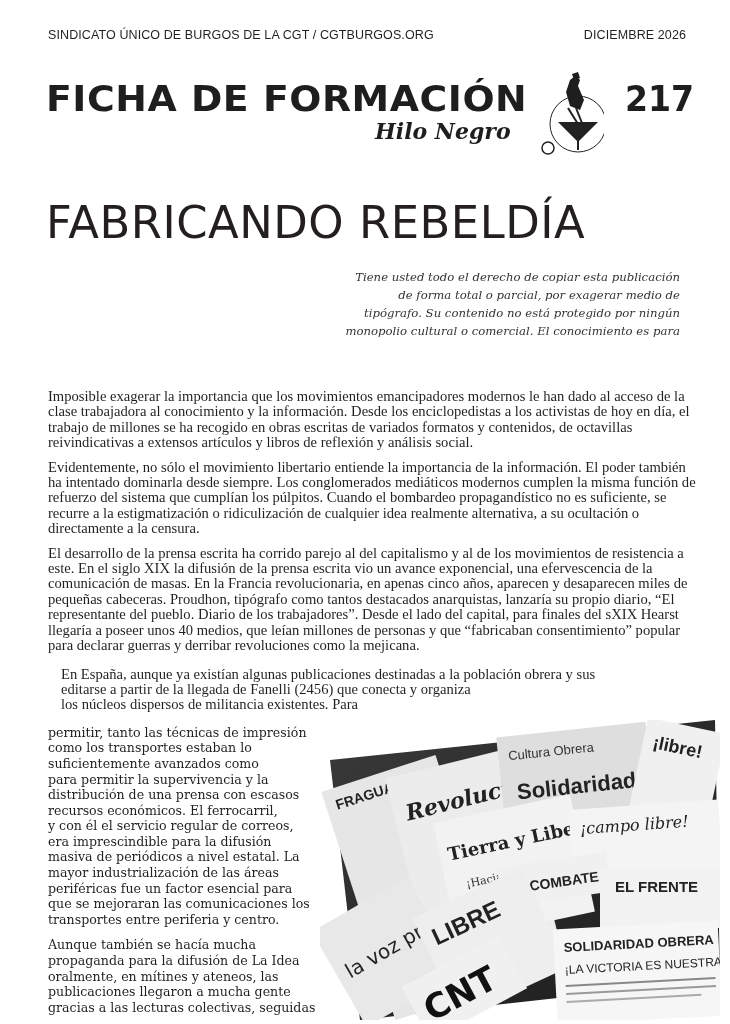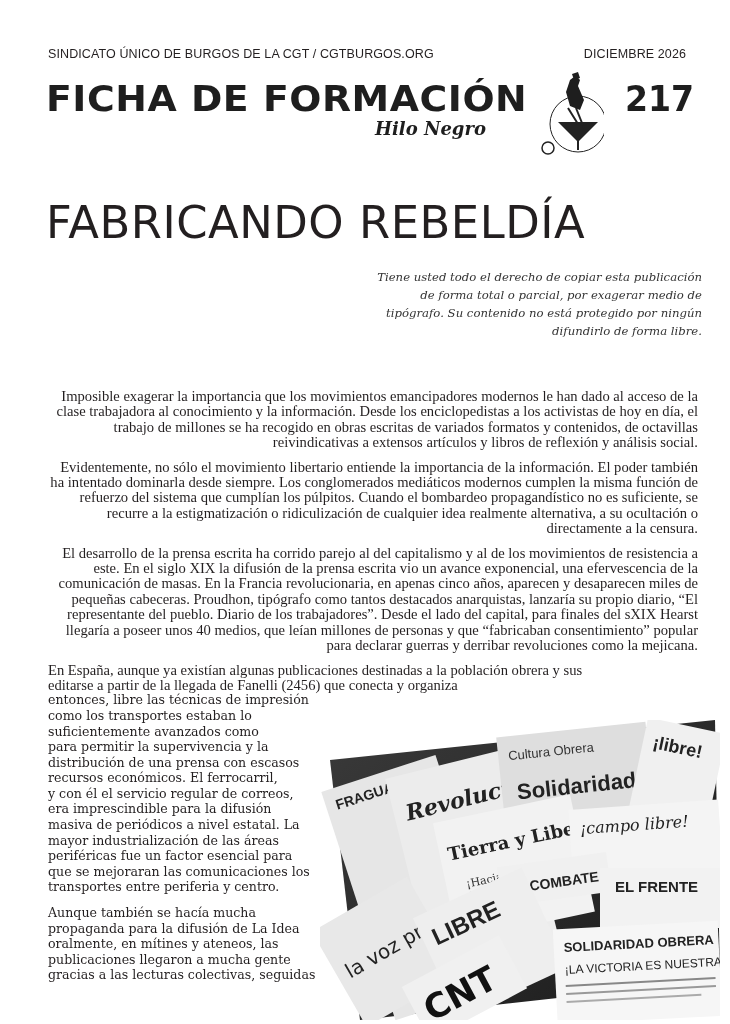--- a/index.html
+++ b/index.html
@@ -1,61 +1,61 @@
 <!DOCTYPE html>
 <html><head>
 <meta charset="utf-8">
 <style>
   html, body { margin: 0; padding: 0; background: #ffffff; }
   body {
     width: 730px; height: 1024px; position: relative; overflow: hidden;
     color: #231f20;
   }
   .topbar {
-    position: absolute; left: 48px; right: 44px; top: 47px;
+    position: absolute; left: 48px; right: 44px; top: 28px;
     display: flex; justify-content: space-between;
     font-family: "Liberation Sans", sans-serif; font-size: 12.5px;
     letter-spacing: 0.1px; color: #231f20;
   }
   .masthead-title {
     position: absolute; left: 46px; top: 78px;
     font-family: "DejaVu Sans", sans-serif; font-weight: bold;
     font-size: 35px; letter-spacing: 0.5px; line-height: 42px;
     color: #1e1e1e; transform: scaleX(1.08); transform-origin: left;
   }
   .masthead-sub {
     position: absolute; left: 375px; top: 118px;
     font-family: "DejaVu Serif", serif; font-weight: bold; font-style: italic;
-    font-size: 18px; color: #1e1e1e;
+    font-size: 22px; color: #1e1e1e;
   }
   .masthead-number {
     position: absolute; left: 625px; top: 78px;
     font-family: "DejaVu Sans", sans-serif; font-weight: bold;
     font-size: 36px; line-height: 42px; color: #1e1e1e;
     transform: scaleX(0.92); transform-origin: left;
   }
   .logo { position: absolute; left: 538px; top: 68px; width: 66px; height: 90px; }
   .title {
     position: absolute; left: 46px; top: 192px;
     font-family: "DejaVu Sans", sans-serif; font-weight: normal;
     font-size: 44px; line-height: 62px; letter-spacing: 0.5px;
     color: #231f20; white-space: nowrap;
     transform: scaleX(1.02); transform-origin: left;
   }
   .copyleft {
-    position: absolute; right: 28px; top: 268px; width: 340px;
+    position: absolute; right: 50px; top: 268px; width: 340px;
     text-align: right; font-family: "DejaVu Serif", serif; font-style: italic;
     font-size: 11.7px; line-height: 18px; color: #333;
   }
   .article {
     position: absolute; left: 48px; top: 389px; width: 650px;
     font-family: "Liberation Serif", serif; font-size: 14.6px; line-height: 15.4px;
     color: #231f20;
   }
-  .article p { margin: 0 0 9px 0; text-align: right; }
+  .article p { margin: 0 0 9px 0; }
   .article .narrow {
     font-family: "DejaVu Serif", serif; font-size: 12.6px; line-height: 15.6px;
   }
   .figure {
     position: absolute; left: 320px; top: 720px; width: 400px; height: 300px;
   }
 </style>
 </head>
 <body>
 
@@ -78,33 +78,34 @@
 </svg>
 
 <div class="masthead-number">217</div>
 
 <h1 class="title" style="margin:0">FABRICANDO REBELDÍA</h1>
 
 <div class="copyleft">
   <div>Tiene usted todo el derecho de copiar esta publicación</div>
   <div>de forma total o parcial, por exagerar medio de</div>
   <div>tipógrafo. Su contenido no está protegido por ningún</div>
-  <div>difundirlo de forma libre.</div>
+  <div>monopolio cultural o comercial. El conocimiento es para</div>
 </div>
 
 <div class="article">
   <p>Imposible exagerar la importancia que los movimientos emancipadores modernos le han dado al acceso de la clase trabajadora al conocimiento y la información. Desde los enciclopedistas a los activistas de hoy en día, el trabajo de millones se ha recogido en obras escritas de variados formatos y contenidos, de octavillas reivindicativas a extensos artículos y libros de reflexión y análisis social.</p>
   <p>Evidentemente, no sólo el movimiento libertario entiende la importancia de la información. El poder también ha intentado dominarla desde siempre. Los conglomerados mediáticos modernos cumplen la misma función de refuerzo del sistema que cumplían los púlpitos. Cuando el bombardeo propagandístico no es suficiente, se recurre a la estigmatización o ridiculización de cualquier idea realmente alternativa, a su ocultación o directamente a la censura.</p>
   <p>El desarrollo de la prensa escrita ha corrido parejo al del capitalismo y al de los movimientos de resistencia a este. En el siglo XIX la difusión de la prensa escrita vio un avance exponencial, una efervescencia de la comunicación de masas. En la Francia revolucionaria, en apenas cinco años, aparecen y desaparecen miles de pequeñas cabeceras. Proudhon, tipógrafo como tantos destacados anarquistas, lanzaría su propio diario, “El representante del pueblo. Diario de los trabajadores”. Desde el lado del capital, para finales del sXIX Hearst llegaría a poseer unos 40 medios, que leían millones de personas y que “fabricaban consentimiento” popular para declarar guerras y derribar revoluciones como la mejicana.</p>
-  <div style="margin:0">
+  <div style="margin:13px">
     <div>En España, aunque ya existían algunas publicaciones destinadas a la población obrera y sus</div>
     <div>editarse a partir de la llegada de Fanelli (2456) que conecta y organiza</div>
+    <div>los núcleos dispersos de militancia existentes. Para</div>
   </div>
   <div class="narrow" style="margin-top:-1px">
-    <div>entonces, libre las técnicas de impresión</div>
+    <div>permitir, tanto las técnicas de impresión</div>
     <div>como los transportes estaban lo</div>
     <div>suficientemente avanzados como</div>
     <div>para permitir la supervivencia y la</div>
     <div>distribución de una prensa con escasos</div>
     <div>recursos económicos. El ferrocarril,</div>
     <div>y con él el servicio regular de correos,</div>
     <div>era imprescindible para la difusión</div>
     <div>masiva de periódicos a nivel estatal. La</div>
     <div>mayor industrialización de las áreas</div>
     <div>periféricas fue un factor esencial para</div>

